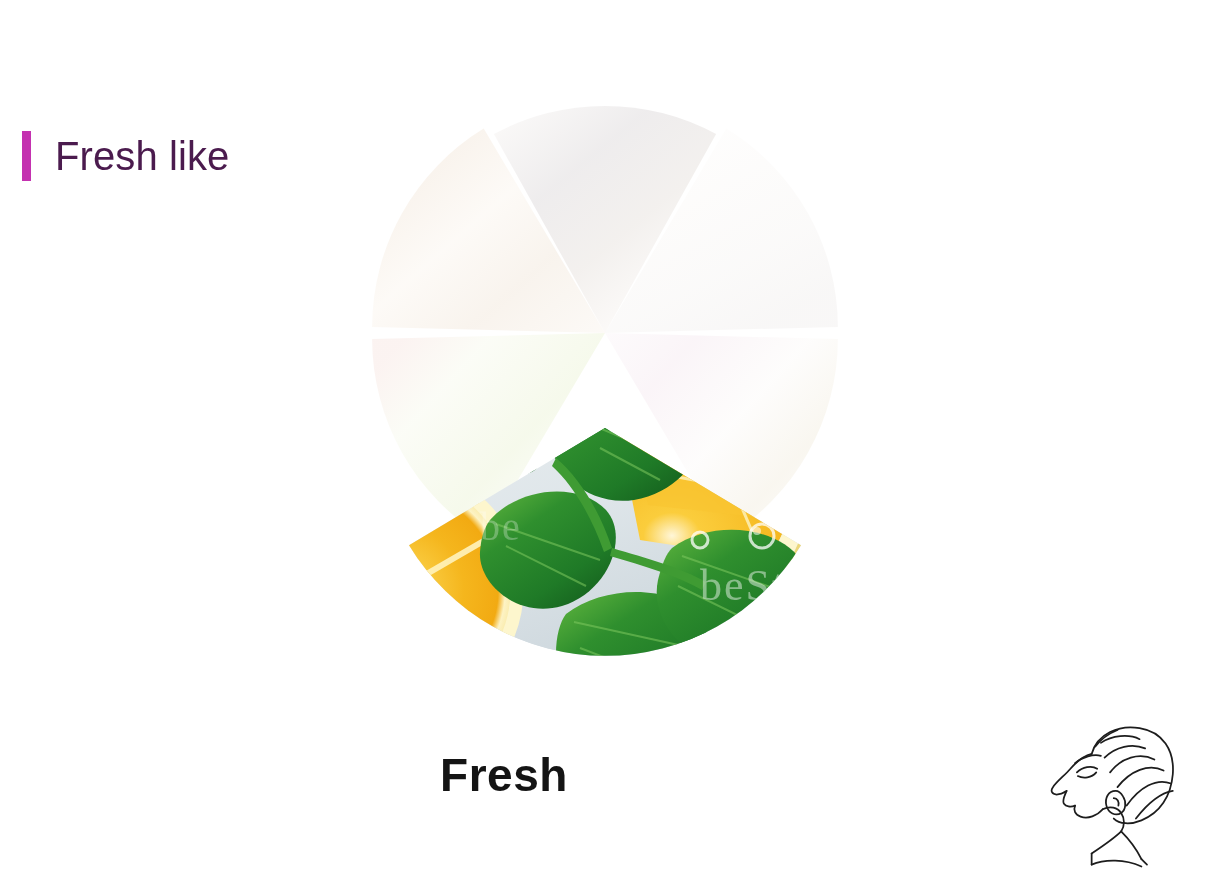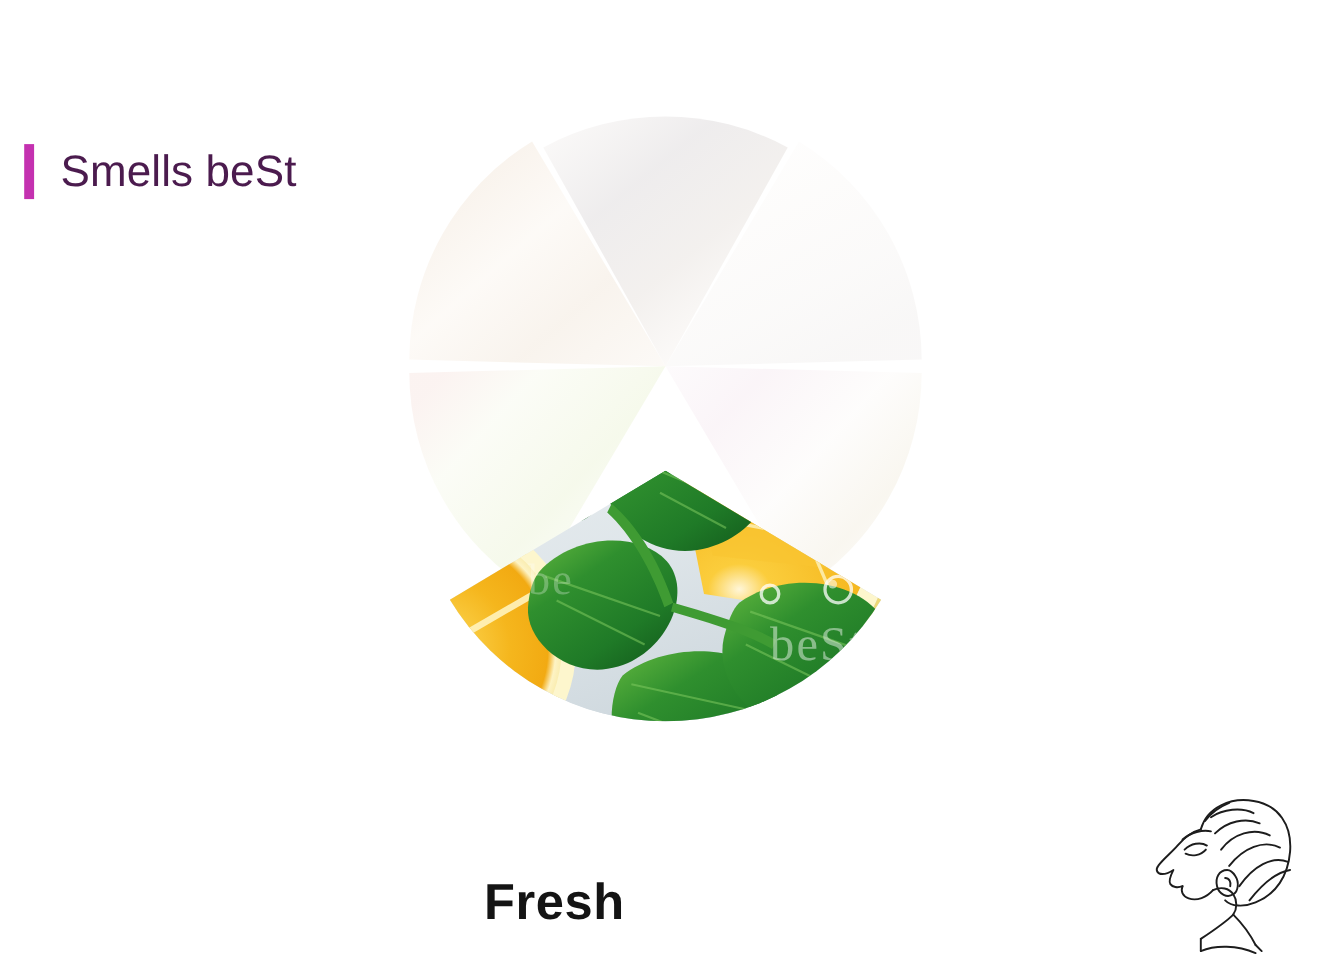--- a/index.html
+++ b/index.html
@@ -61,21 +61,20 @@
     left: 0;
     top: 748px;
     width: 1008px;
     text-align: center;
     font-family: "Liberation Sans", sans-serif;
     font-size: 46px;
     font-weight: bold;
     color: #141414;
     letter-spacing: 0.5px;
     pointer-events: none;
-    margin-top: 44px;
   }
   
   #highlight-label span { display: inline-block; transform: translateX(0px); }
 
   
   #face-illustration {
     position: absolute;
     right: 8px;
     bottom: 12px;
     width: 166px;
@@ -300,21 +299,21 @@
 
         <text x="700" y="600" font-family="Liberation Serif, serif" font-size="44" fill="#ffffff" opacity="0.45" letter-spacing="2">beSt</text>
         <text x="480" y="540" font-family="Liberation Serif, serif" font-size="40" fill="#ffffff" opacity="0.28" letter-spacing="2">be</text>
       </g>
     </g>
   </svg>
 </div>
 
 <div id="title-block">
   <div id="title-accent-bar"></div>
-  <div id="title-text">Smells beSt</div>
+  <div id="title-text">Fresh like</div>
 </div>
 
 <div id="highlight-label">
   <span>Fresh</span>
 </div>
 
 <div id="face-illustration">
   <svg viewBox="0 0 180 180">
     <g fill="none" stroke="#1d1d1d" stroke-width="1.9" stroke-linecap="round" stroke-linejoin="round">
 

